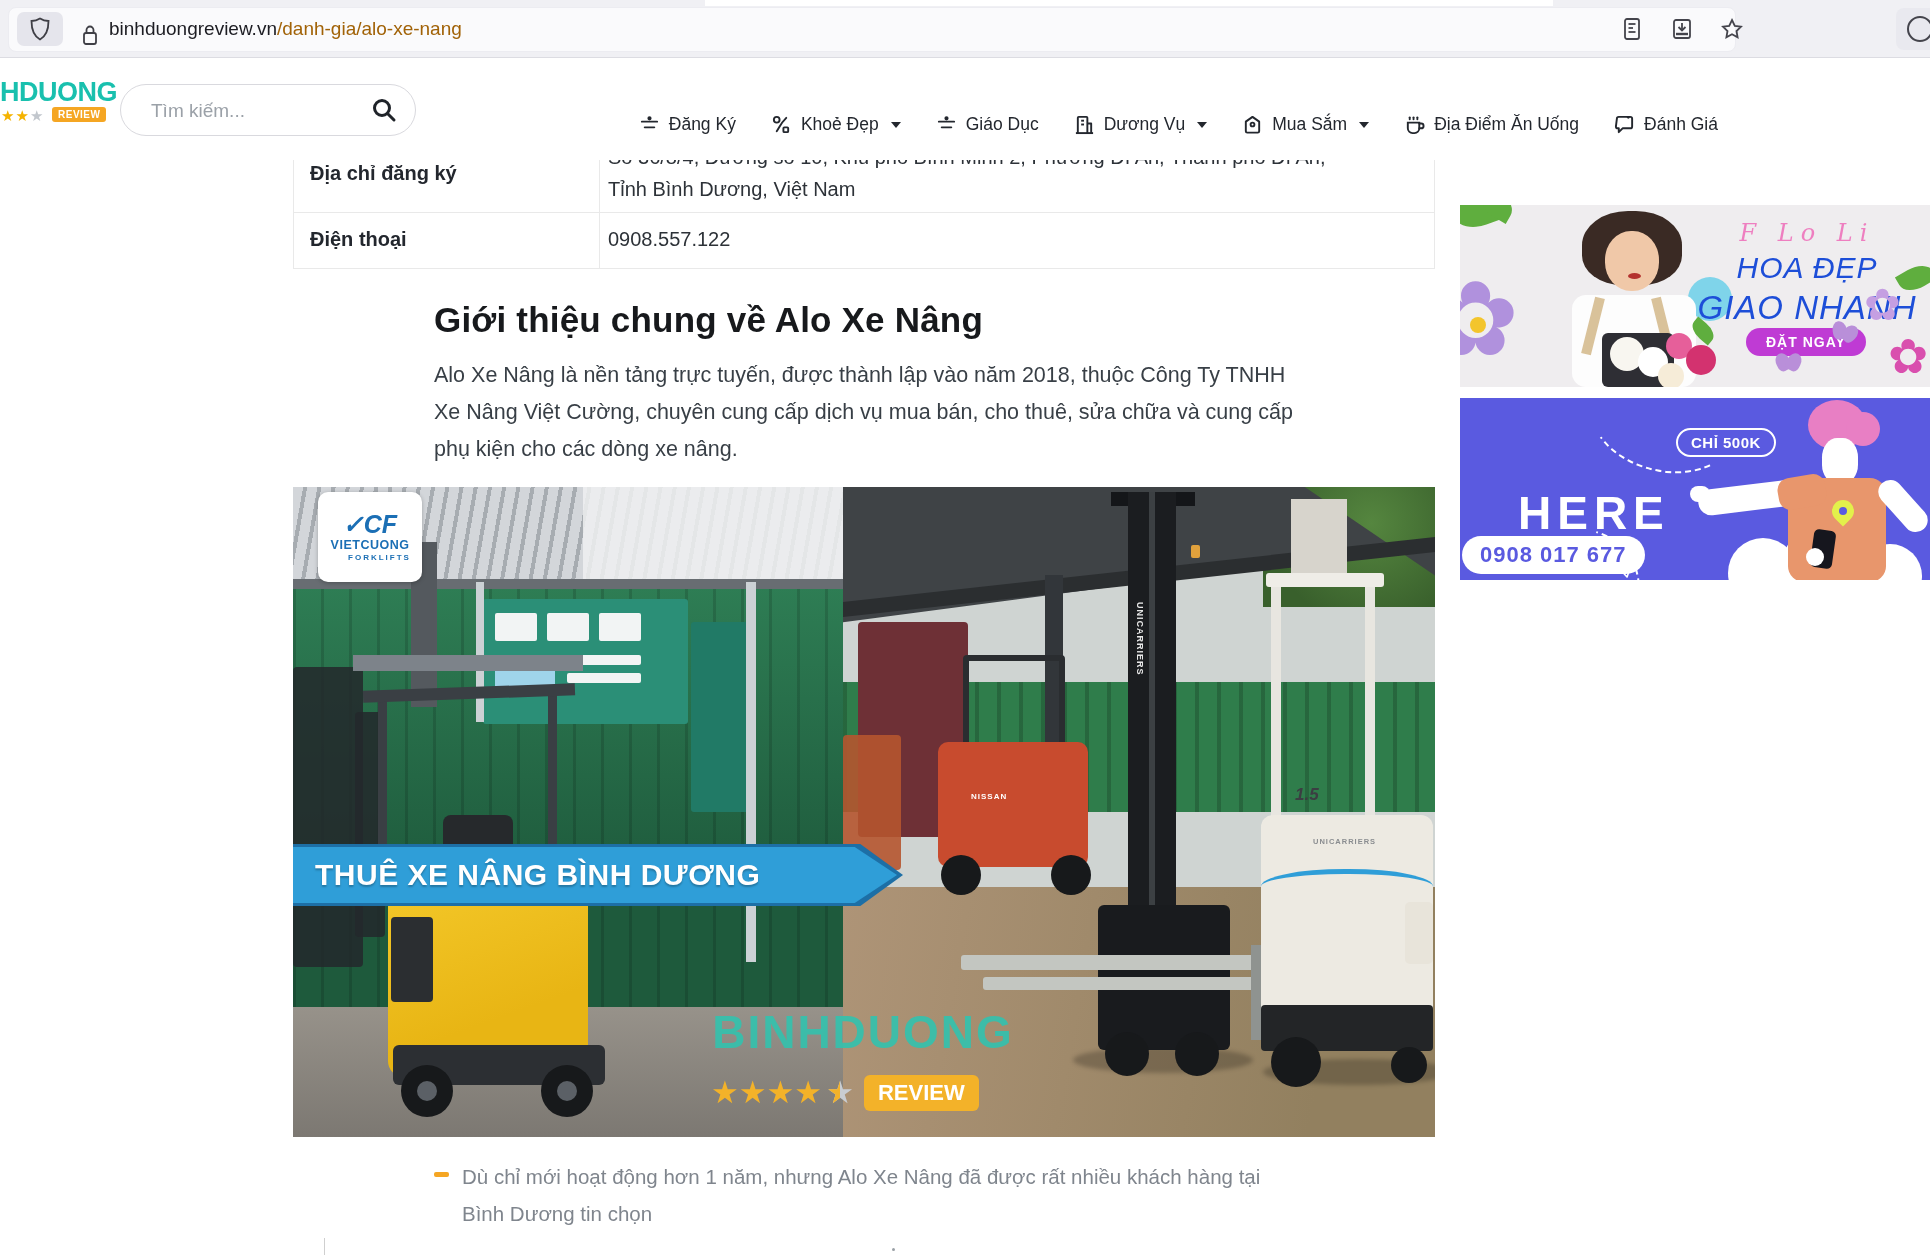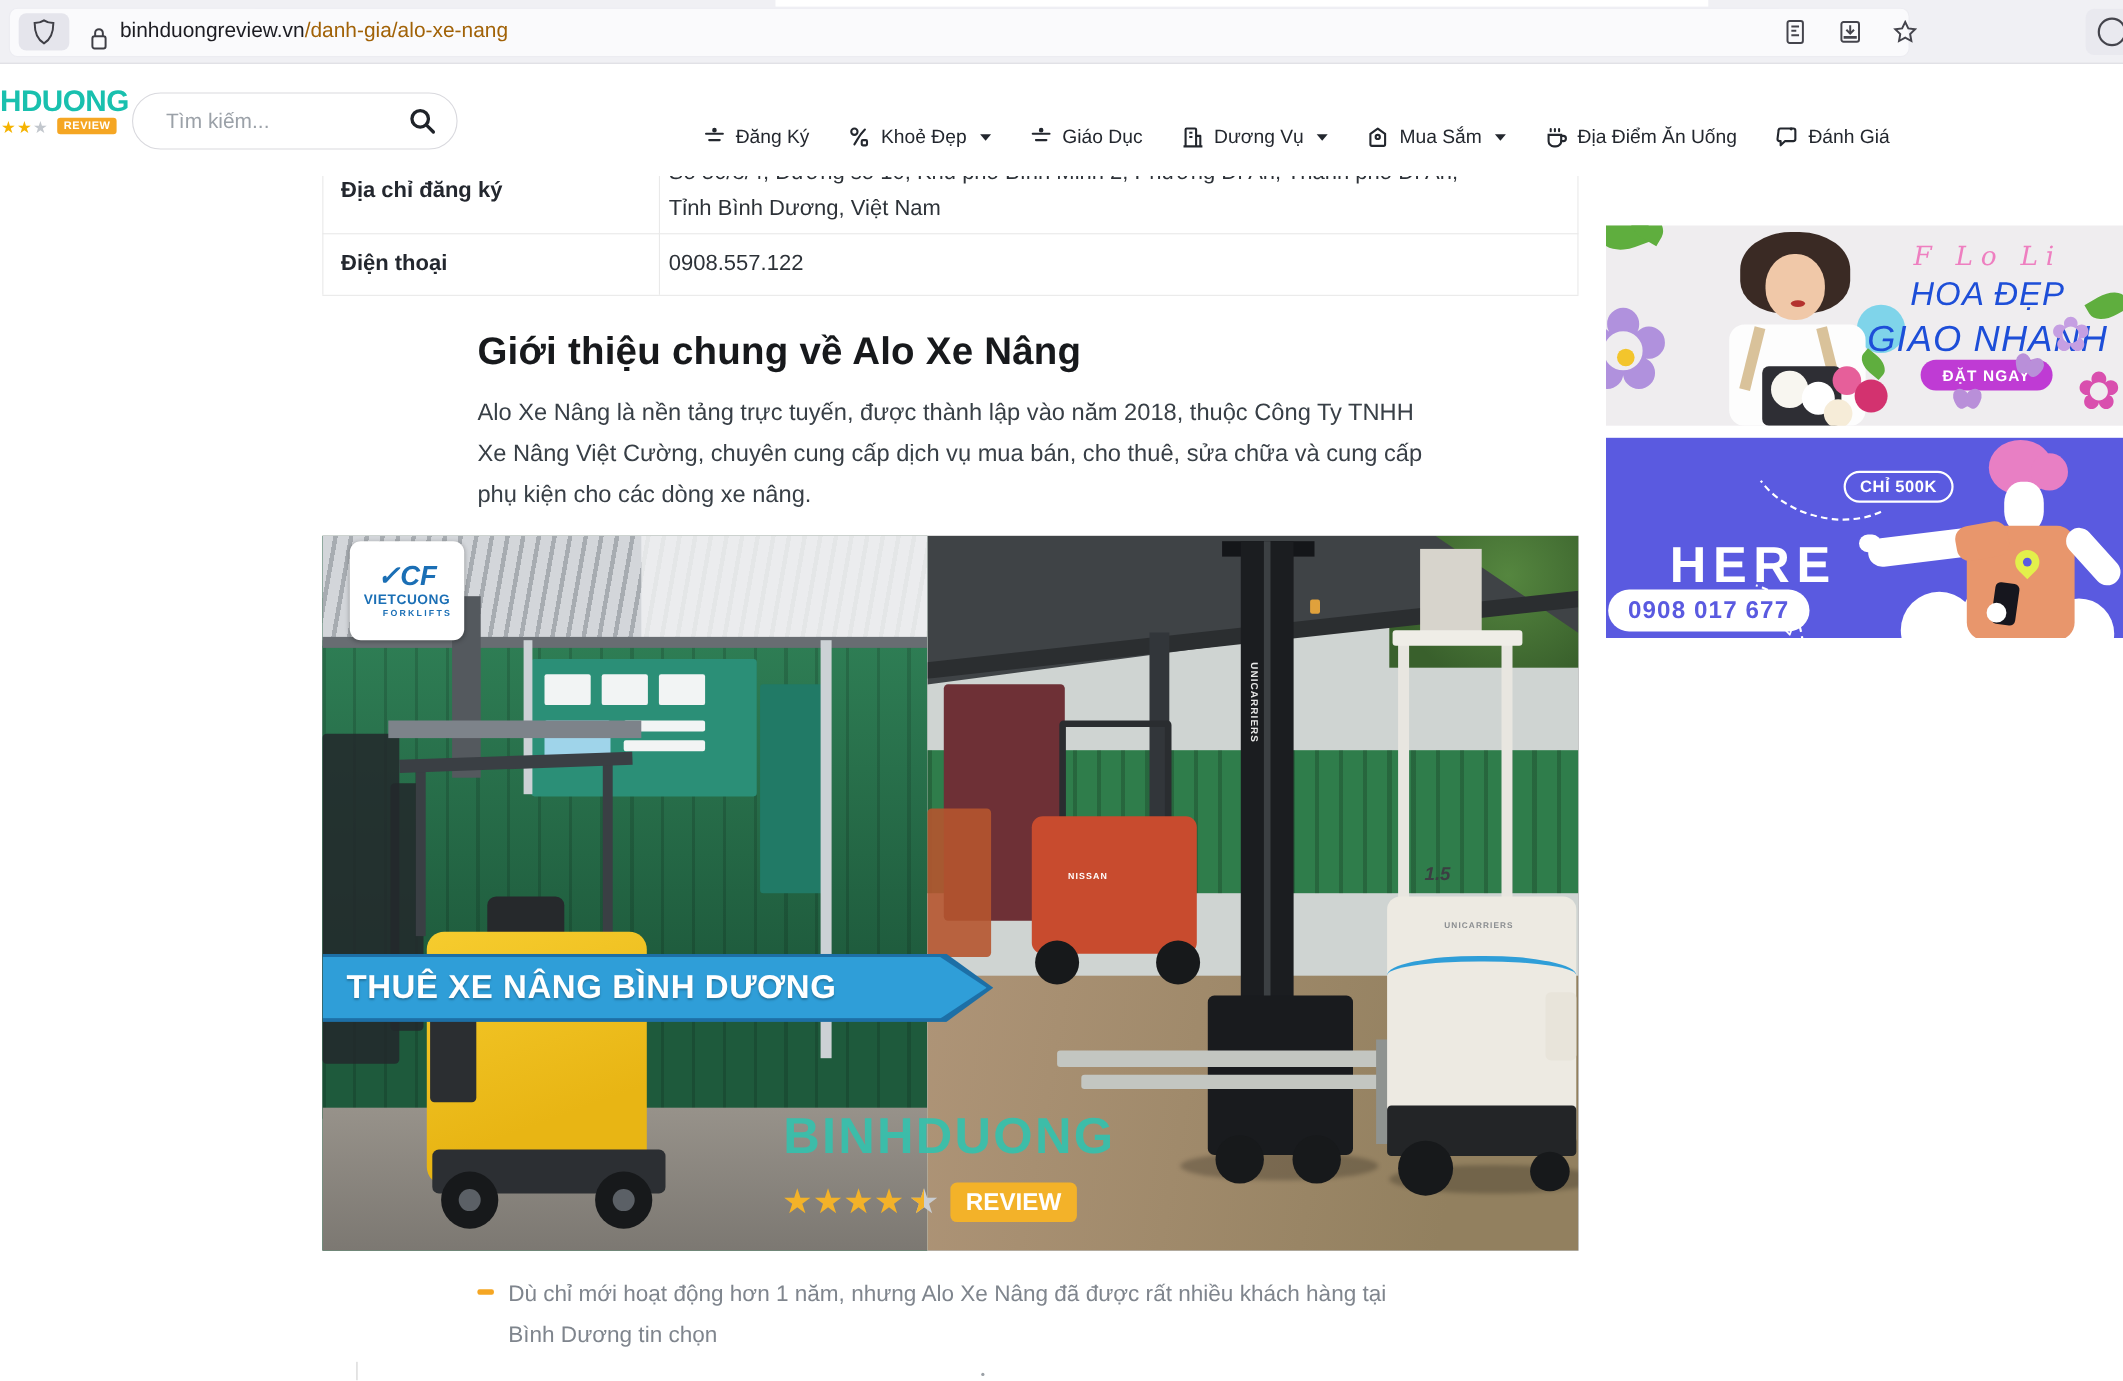--- a/index.html
+++ b/index.html
@@ -115,21 +115,21 @@
   .sacks{left:562px;top:415px;width:28px;height:62px;background:#e8e4da;border-radius:5px;}
 
   
   .vcf-card{left:25px;top:5px;width:104px;height:90px;background:#fff;border-radius:10px;
             display:flex;flex-direction:column;align-items:center;justify-content:center;gap:1px;
             box-shadow:0 1px 4px rgba(0,0,0,.25);}
   .vcf-mark{font-size:25px;font-weight:900;font-style:italic;color:#1b6fb5;line-height:25px;}
   .vcf-check{color:#1b6fb5;font-weight:900;}
   .vcf-name{font-size:12.5px;font-weight:800;color:#1b6fb5;letter-spacing:0.5px;}
   .vcf-sub{font-size:8px;font-weight:700;color:#1b6fb5;letter-spacing:2px;margin-left:19px;}
-  .ribbon-outer{left:0;top:380px;width:610px;height:62px;background:#1d6fa6;
+  .ribbon-outer{left:0;top:357px;width:610px;height:62px;background:#1d6fa6;
      clip-path:polygon(0 0,93% 0,100% 50%,93% 100%,0 100%);}
   .ribbon-inner{left:0px;top:3px;width:604px;height:56px;background:#2f9ed8;
      clip-path:polygon(0 0,93% 0,100% 50%,93% 100%,0 100%);
      display:flex;align-items:center;}
   .ribbon-text{padding-left:22px;font-size:30px;font-weight:800;color:#fff;letter-spacing:0.5px;
      text-shadow:0 2px 2px rgba(0,0,0,.25);}
   .wm-name{left:415px;top:518px;width:310px;text-align:center;font-size:46px;font-weight:800;
      color:#35c1ad;opacity:.92;letter-spacing:2px;}
   .wm-row{left:418px;top:588px;display:flex;align-items:center;gap:10px;}
   .wm-stars{display:flex;gap:4px;font-size:31px;color:#f3b229;line-height:34px;}

